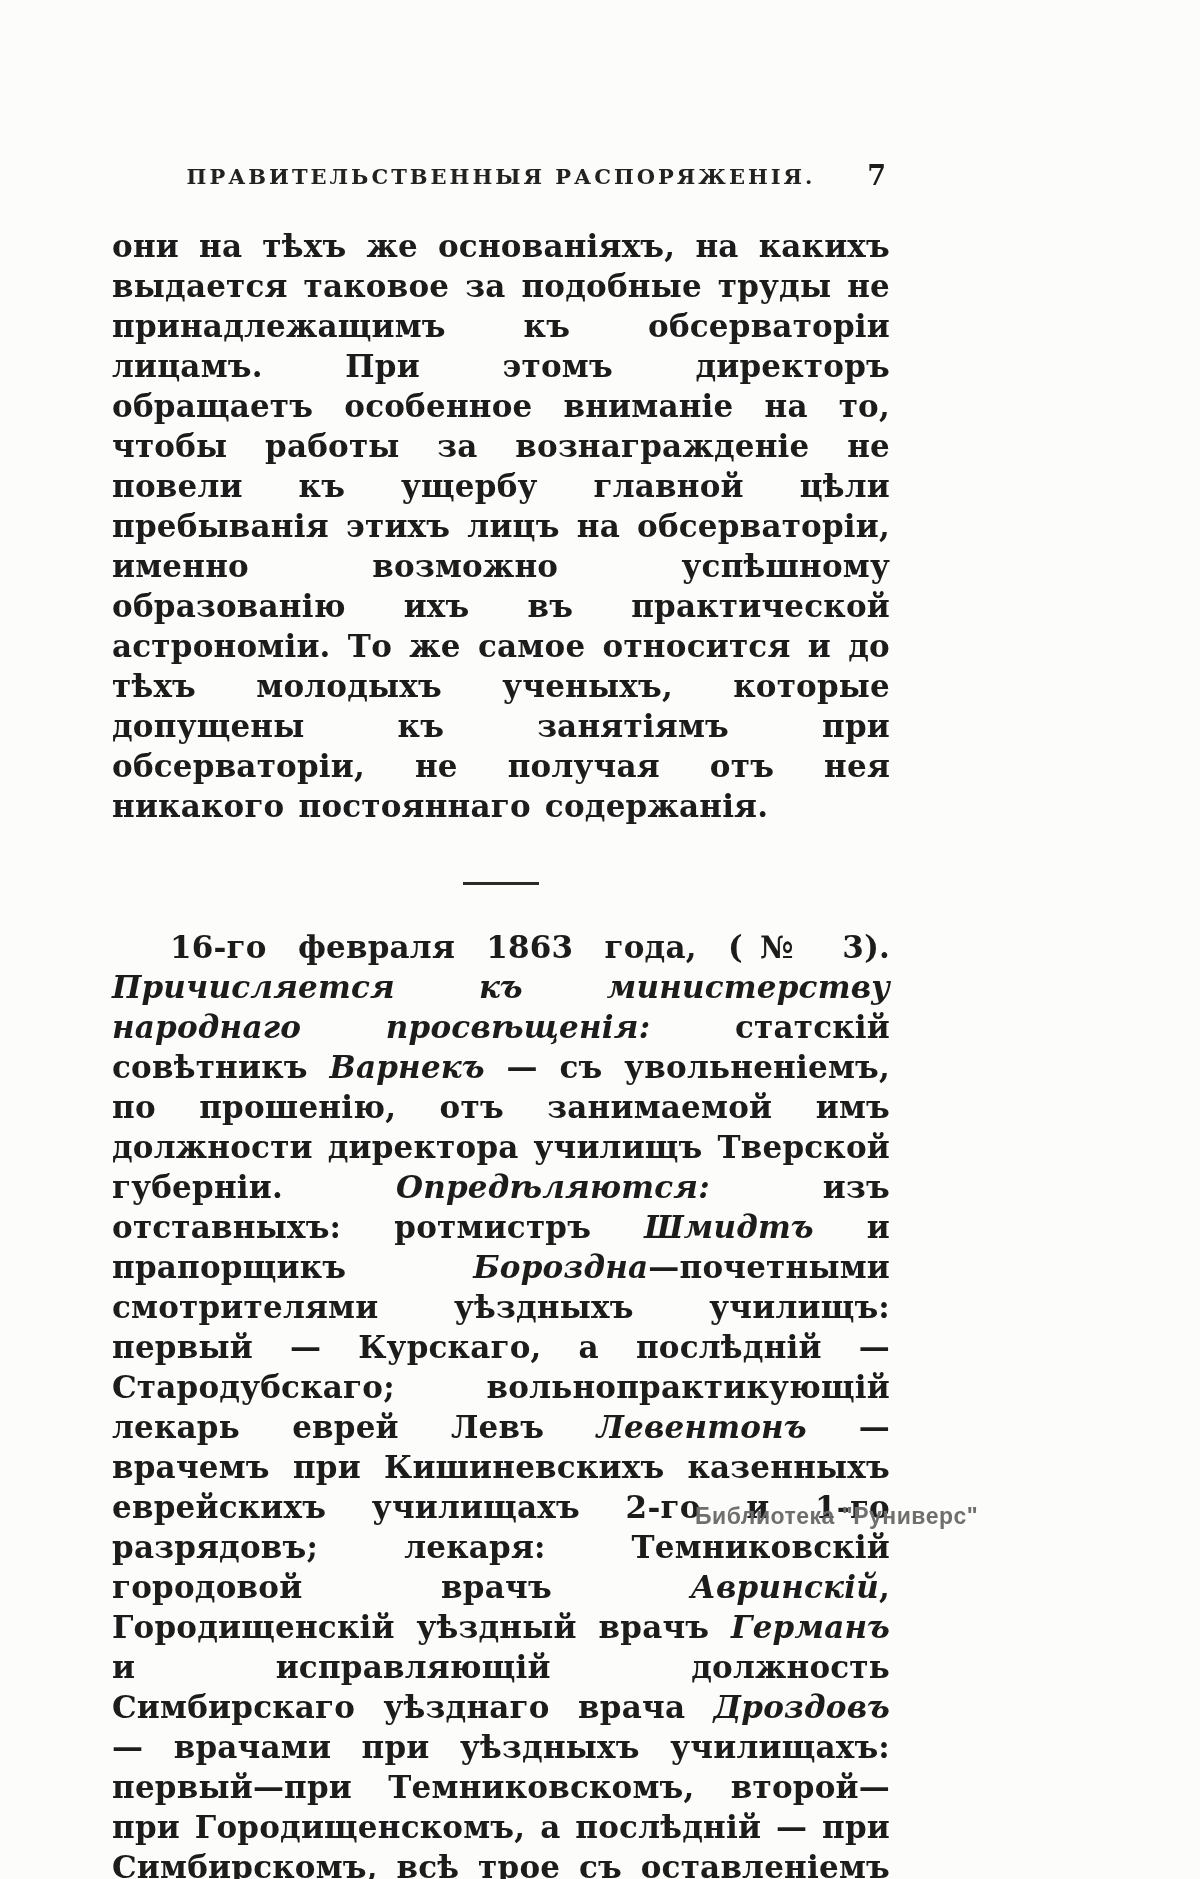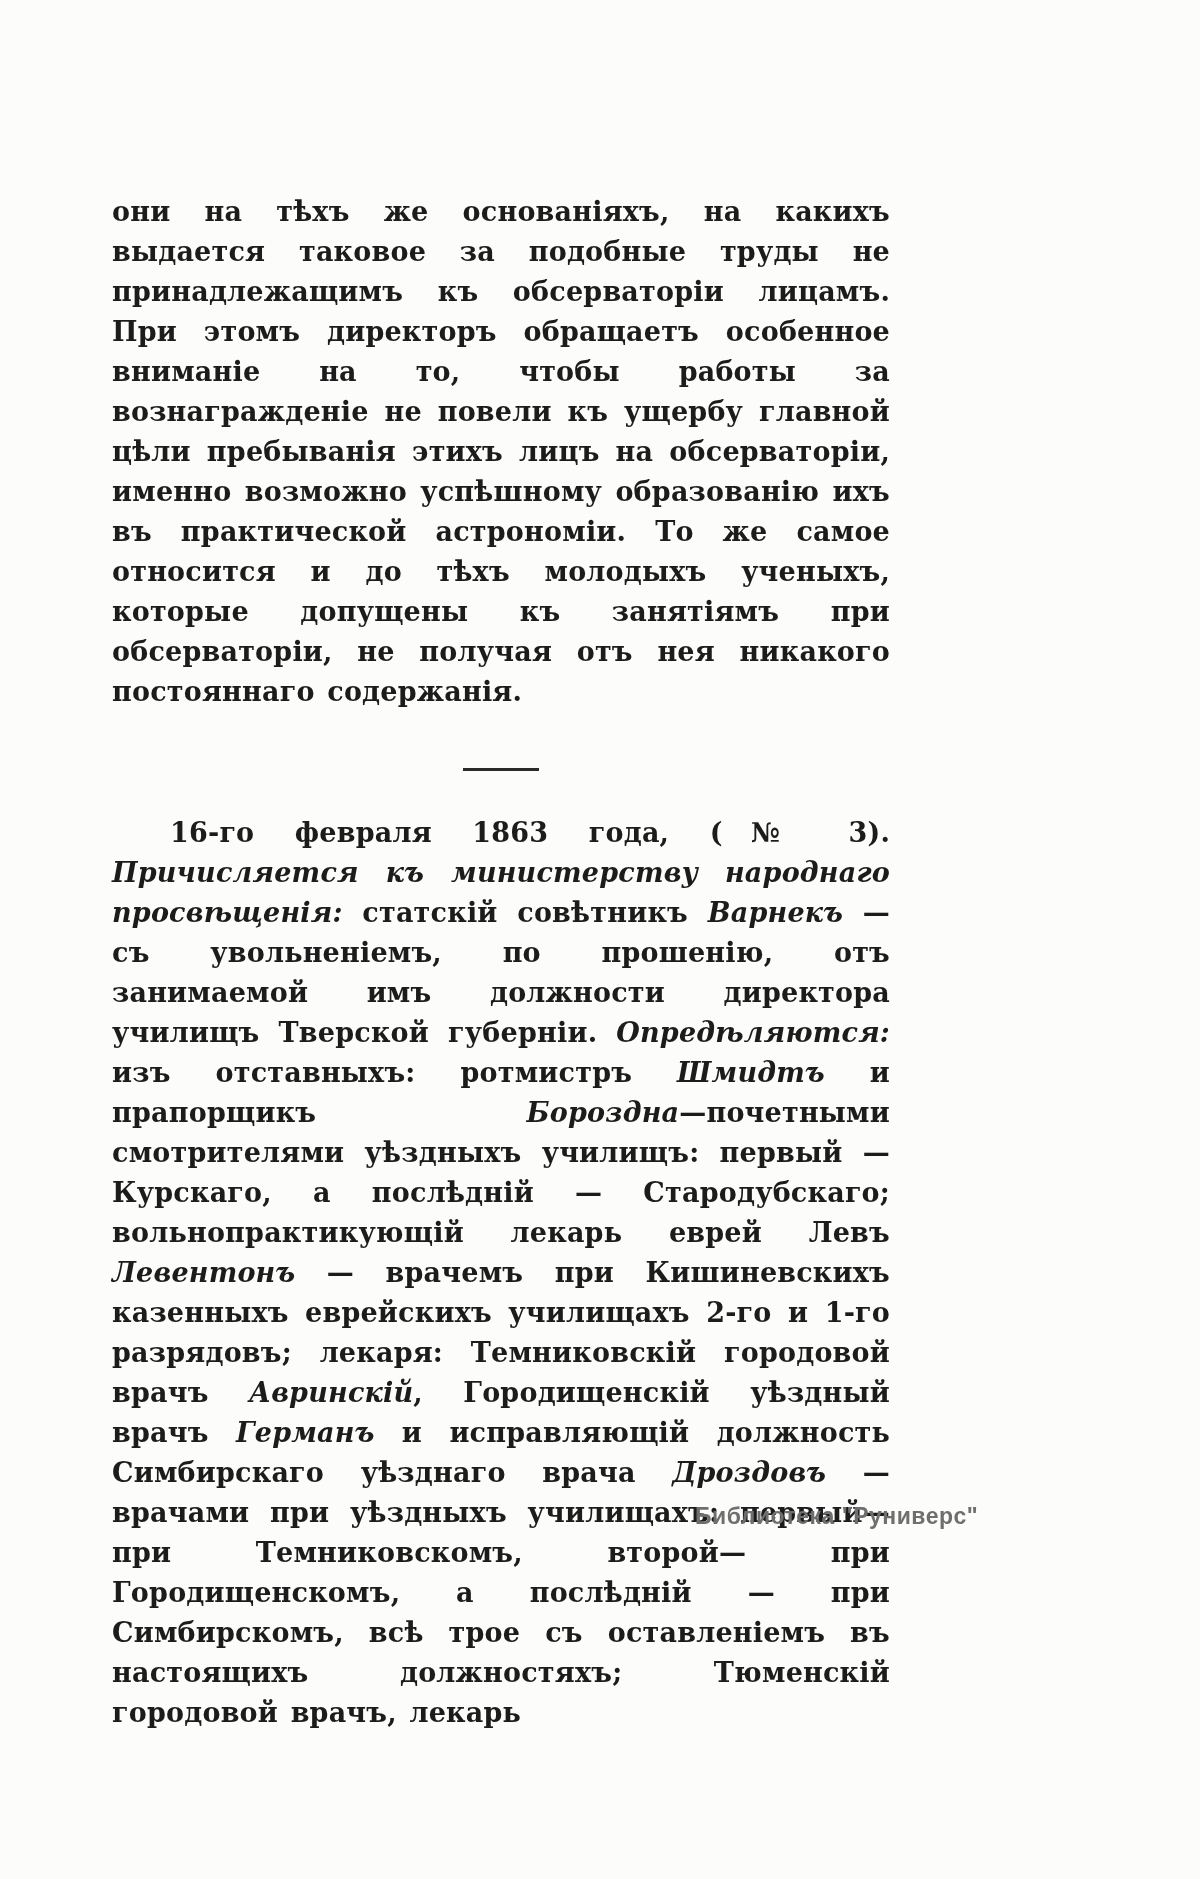--- a/index.html
+++ b/index.html
@@ -40,21 +40,21 @@
   }
   .page-number {
     position: absolute;
     right: 4px;
     top: -4px;
     font-size: 27px;
     font-weight: bold;
   }
   .para {
     margin: 0;
-    font-size: 27px;
+    font-size: 31px;
     font-weight: bold;
     line-height: 40px;
     text-align: justify;
     word-spacing: 3px;
     letter-spacing: 0.2px;
   }
   .para-first {
     margin-top: 28px;
     text-indent: 0;
   }
@@ -89,20 +89,24 @@
     color: #6f6f6f;
     letter-spacing: 0.5px;
   }
 </style>
 </head>
 <body>
 
 <div class="page">
   <div class="content">
 
+    <div class="running-header">
+      <span class="header-title">ПРАВИТЕЛЬСТВЕННЫЯ РАСПОРЯЖЕНІЯ.</span>
+      <span class="page-number">7</span>
+    </div>
 
     <p class="para para-first">они на тѣхъ же основаніяхъ, на какихъ выдается таковое за подобные труды не принадлежащимъ къ обсерваторіи лицамъ. При этомъ директоръ обращаетъ особенное вниманіе на то, чтобы работы за вознагражденіе не повели къ ущербу главной цѣли пребыванія этихъ лицъ на обсерваторіи, именно возможно успѣшному образованію ихъ въ практической астрономіи. То же самое относится и до тѣхъ молодыхъ ученыхъ, которые допущены къ занятіямъ при обсерваторіи, не получая отъ нея никакого постояннаго содержанія.</p>
 
     <div class="divider"></div>
 
 
     <p class="para para-orders"><span>16-го февраля 1863 года, (№ 3). </span><em>Причисляется къ министерству народнаго просвѣщенія:</em><span> статскій совѣтникъ </span><em>Варнекъ</em><span> — съ увольненіемъ, по прошенію, отъ занимаемой имъ должности директора училищъ Тверской губерніи. </span><em>Опредѣляются:</em><span> изъ отставныхъ: ротмистръ </span><em>Шмидтъ</em><span> и прапорщикъ </span><em>Бороздна</em><span>—почетными смотрителями уѣздныхъ училищъ: первый — Курскаго, а послѣдній — Стародубскаго; вольнопрактикующій лекарь еврей Левъ </span><em>Левентонъ</em><span> — врачемъ при Кишиневскихъ казенныхъ еврейскихъ училищахъ 2-го и 1-го разрядовъ; лекаря: Темниковскій городовой врачъ </span><em>Авринскій</em><span>, Городищенскій уѣздный врачъ </span><em>Германъ</em><span> и исправляющій должность Симбирскаго уѣзднаго врача </span><em>Дроздовъ</em><span> — врачами при уѣздныхъ училищахъ: первый—при Темниковскомъ, второй— при Городищенскомъ, а послѣдній — при Симбирскомъ, всѣ трое съ оставленіемъ въ настоящихъ должностяхъ; Тюменскій городовой врачъ, лекарь </span></p>
 
   </div>
 

